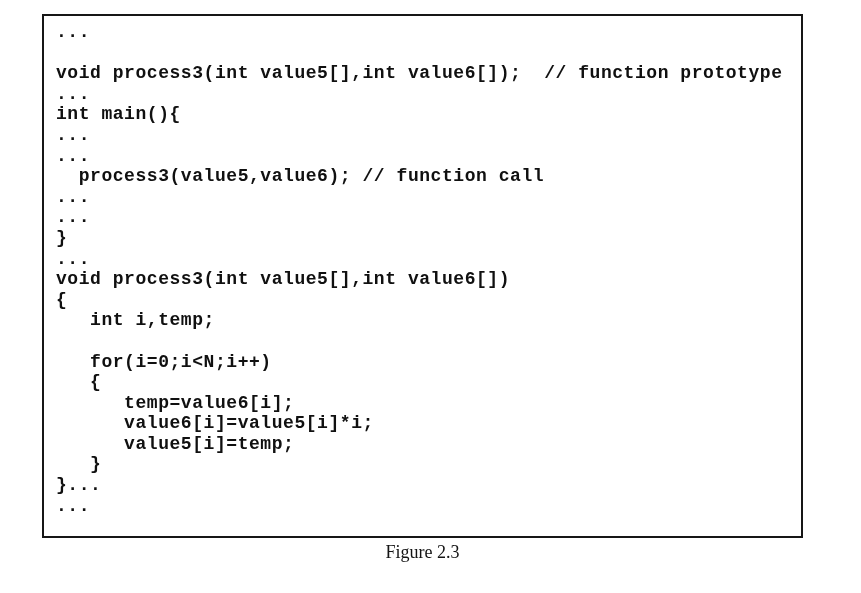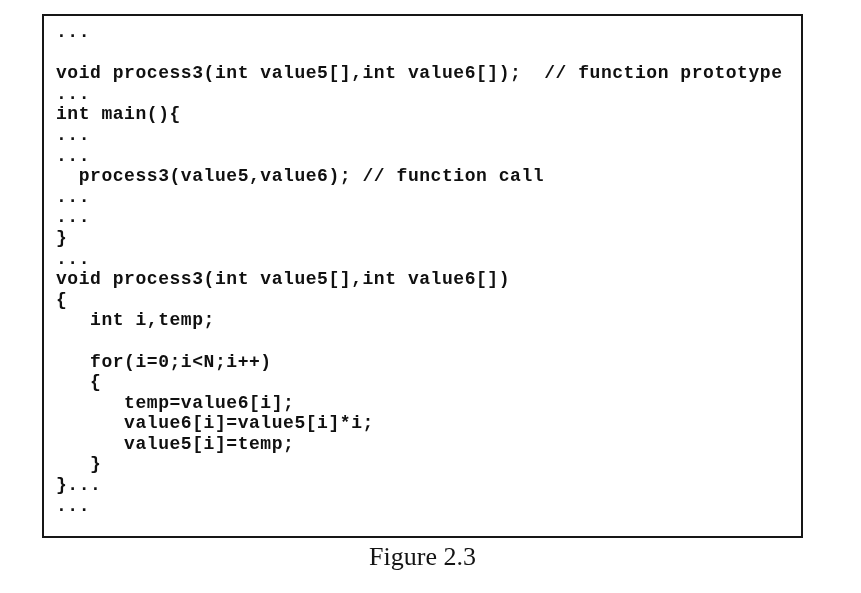--- a/index.html
+++ b/index.html
@@ -29,21 +29,21 @@
     color: #101010;
     white-space: pre;
   }
 
   .figure-caption {
     position: absolute;
     left: 42px; top: 542px;
     width: 761px;
     text-align: center;
     font-family: "Liberation Serif", "DejaVu Serif", serif;
-    font-size: 26px;
+    font-size: 18px;
     color: #141414;
   }
 </style>
 </head>
 <body>
 
 <div class="page">
 
   <div class="code-box">
     <pre class="code-block">...

